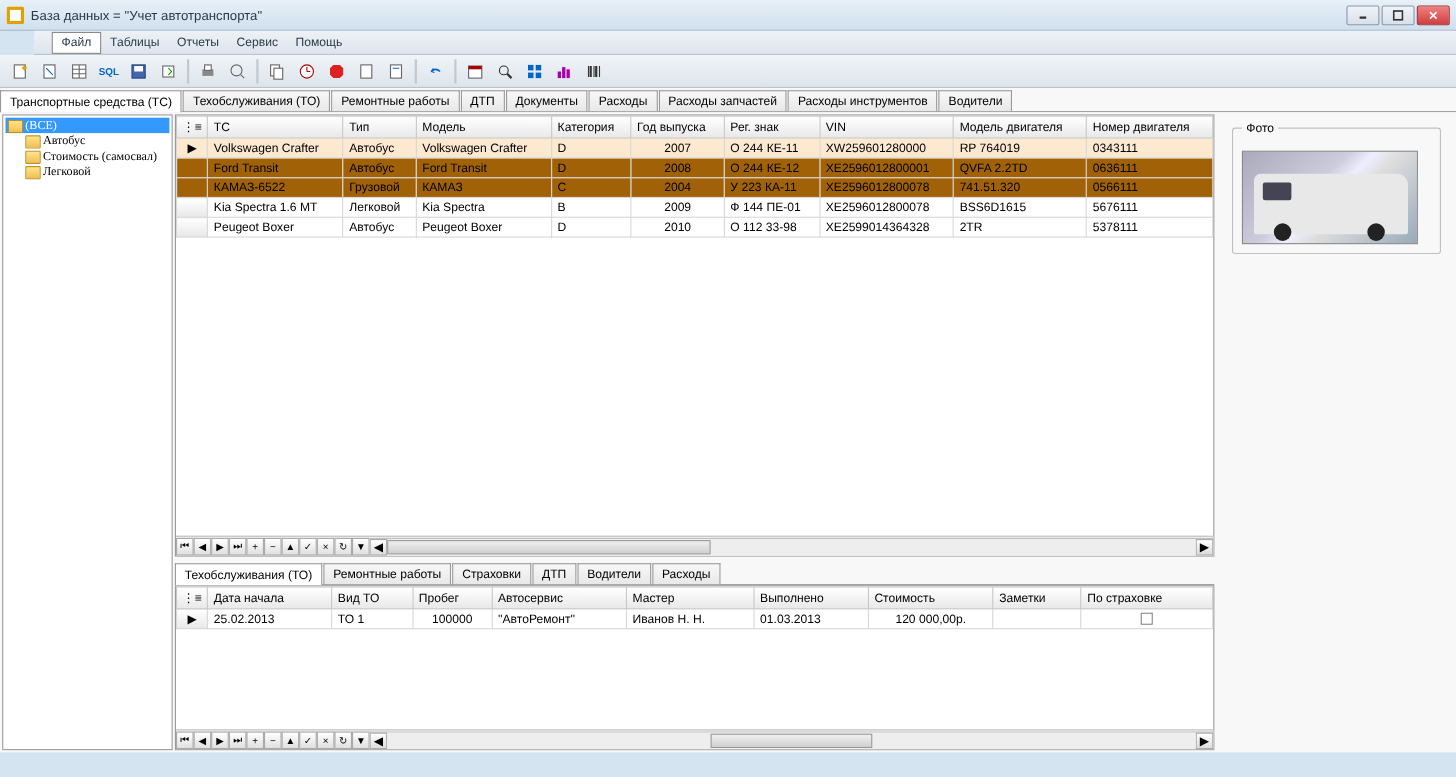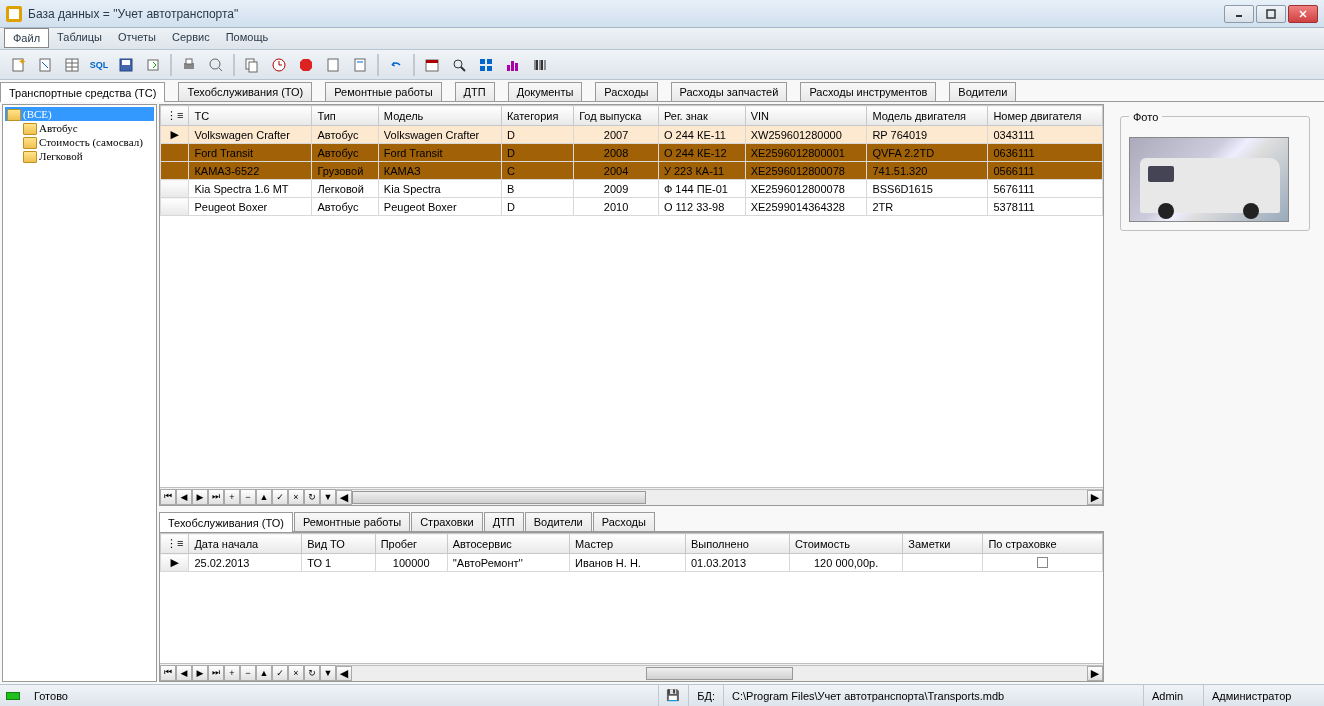--- a/index.html
+++ b/index.html
@@ -28,23 +28,24 @@
   background: linear-gradient(#f0f4f8, #d8e0e8);
   border: 1px solid #8a9aaa;
   border-radius: 2px;
   display: flex; align-items: center; justify-content: center;
   cursor: pointer;
 }
 .tbtn.close { background: linear-gradient(#f08080, #d04040); border-color: #a03030; }
 .menubar {
   height: 22px;
   background: linear-gradient(#eef2f6, #dde4eb);
-  display: flex; align-items: flex-start;
-  padding: 0 4px;
+  display: flex; align-items: center;
+  padding: 0 16px;
   border-bottom: 1px solid #b8c4d0;
+  margin-left: 31px;
 }
 .menuitem {
   padding: 3px 8px;
   cursor: pointer;
   color: #2a3a4a;
 }
 .menuitem.active { background: #fff; border: 1px solid #888; }
 .toolbar {
   height: 30px;
   background: linear-gradient(#f0f4f8, #dde4eb);
@@ -59,21 +60,20 @@
   border: 1px solid transparent;
   cursor: pointer;
 }
 .tsep { width: 2px; height: 22px; background: #c0c8d0; margin: 0 2px; }
 .tabbar {
   height: 22px;
   background: #f8f8f8;
   display: flex;
   align-items: flex-end;
   border-bottom: 1px solid #9a9a9a;
-  gap: 12px;
 }
 .tab {
   padding: 3px 8px;
   border: 1px solid #9a9a9a;
   border-bottom: none;
   background: linear-gradient(#f8f8f8, #e8e8e8);
   margin-right: 1px;
   cursor: pointer;
   position: relative;
 }
@@ -644,23 +644,14 @@
     <div class="right-panel">
       <div class="photo-group">
         <span class="photo-title">Фото</span>
         <div class="photo-img">
           <div class="van"></div>
         </div>
       </div>
     </div>
   </div>
 
-  <div class="statusbar">
-    <div class="status-led"></div>
-    <div class="statuscell" style="flex:1">Готово</div>
-    <div class="statuscell">💾</div>
-    <div class="statuscell">БД:</div>
-    <div class="statuscell" style="width:420px">C:\Program Files\Учет автотранспорта\Transports.mdb</div>
-    <div class="statuscell" style="width:60px">Admin</div>
-    <div class="statuscell" style="width:120px;border-right:none">Администратор</div>
-  </div>
 
 </div>
 
 </body></html>

